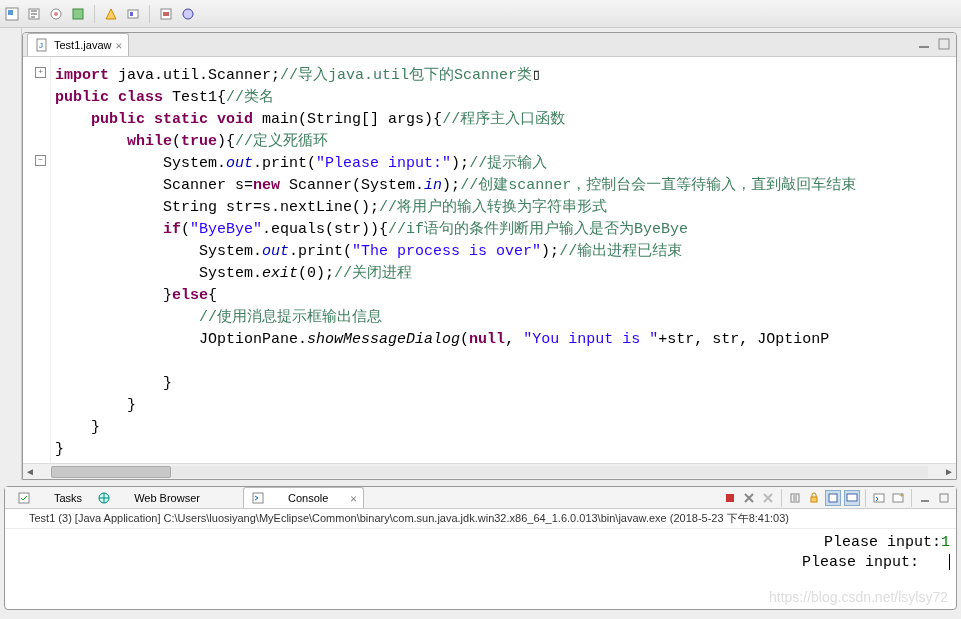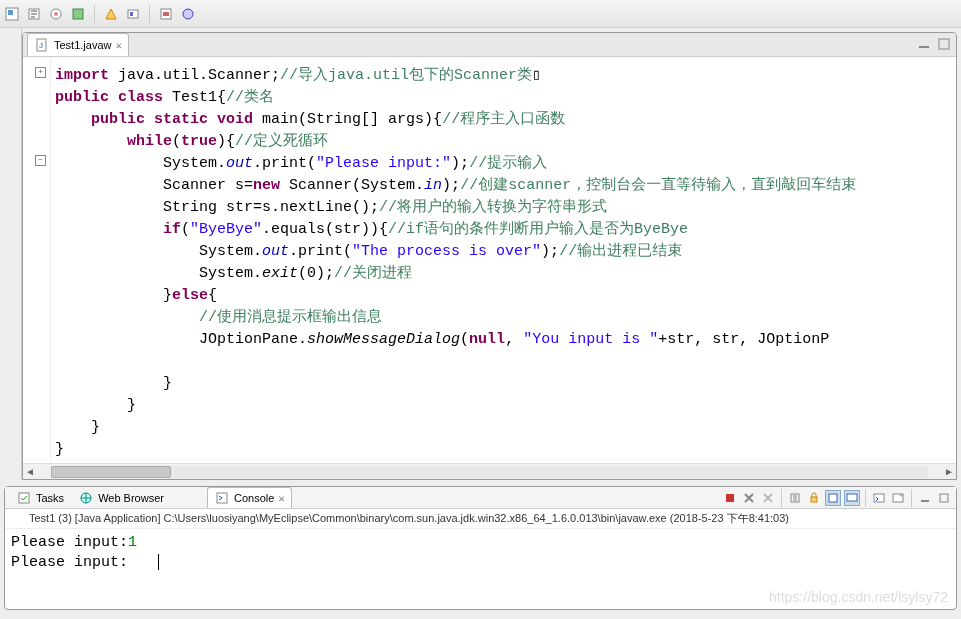--- a/index.html
+++ b/index.html
@@ -28,27 +28,27 @@
 .fld { color: #0000c0; font-style: italic; }
 .mth { font-style: italic; }
 
 .hscroll { height: 16px; background: #f0f0f0; border-top: 1px solid #ddd; display: flex; align-items: center; }
 .hscroll .track { flex: 1; height: 12px; background: #e8e8e8; margin: 0 14px; position: relative; }
 .hscroll .thumb { position: absolute; left: 0; width: 120px; height: 12px; background: #c8c8c8; border: 1px solid #aaa; border-radius: 2px; }
 .hscroll .arrow { width: 14px; text-align: center; color: #666; font-size: 10px; }
 
 .bottom-pane { margin: 6px 4px 4px 4px; border: 1px solid #999; border-radius: 4px; background: #fff; height: 124px; display: flex; flex-direction: column; }
 .btabs { height: 22px; display: flex; align-items: flex-end; padding-left: 4px; border-bottom: 1px solid #ccc; background: #f4f4f4; position: relative; }
-.btab { display: flex; align-items: center; gap: 4px; padding: 2px 6px; font-size: 11px; border: 1px solid transparent; border-bottom: none; border-radius: 3px 3px 0 0; cursor: pointer; }
+.btab { display: flex; align-items: center; gap: 22px; padding: 2px 6px; font-size: 11px; border: 1px solid transparent; border-bottom: none; border-radius: 3px 3px 0 0; cursor: pointer; }
 .btab.active { background: #fff; border-color: #bbb; margin-left: 36px; }
 .btoolbar { position: absolute; right: 4px; top: 2px; display: flex; gap: 3px; align-items: center; }
 .bti { width: 16px; height: 16px; display: inline-flex; align-items: center; justify-content: center; cursor: pointer; }
 
 .console-header { font-size: 11px; padding: 2px 24px; color: #333; border-bottom: 1px solid #eee; white-space: nowrap; overflow: hidden; }
-.console-out { flex: 1; padding: 4px 6px; font-family: Consolas, "Courier New", monospace; font-size: 15px; line-height: 20px; white-space: pre; position: relative; }
+.console-out { flex: 1; padding: 4px 6px; font-family: Consolas, "Courier New", monospace; font-size: 15px; line-height: 20px; white-space: pre; position: relative; text-align: right; }
 .console-out .inval { color: #008000; }
 .watermark { position: absolute; right: 8px; bottom: 2px; color: #ddd; font-size: 14px; font-family: sans-serif; pointer-events: none; }
 .caret { display: inline-block; width: 1px; height: 16px; background: #000; vertical-align: middle; margin-left: 30px; }
 
 svg { display: block; }
 </style>
 </head>
 <body>
 
 <div class="toolbar">

